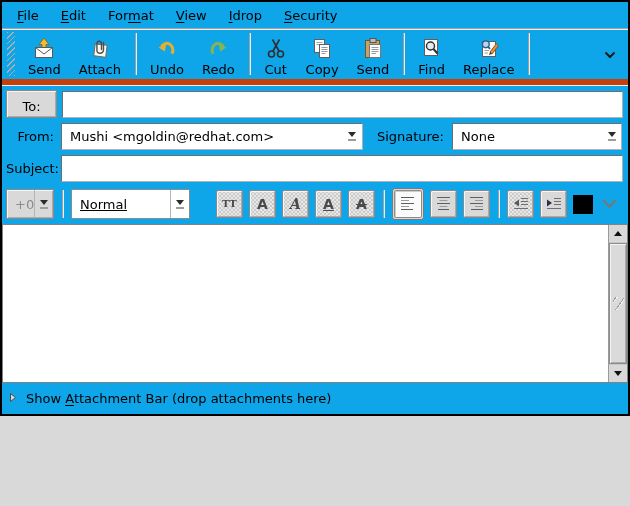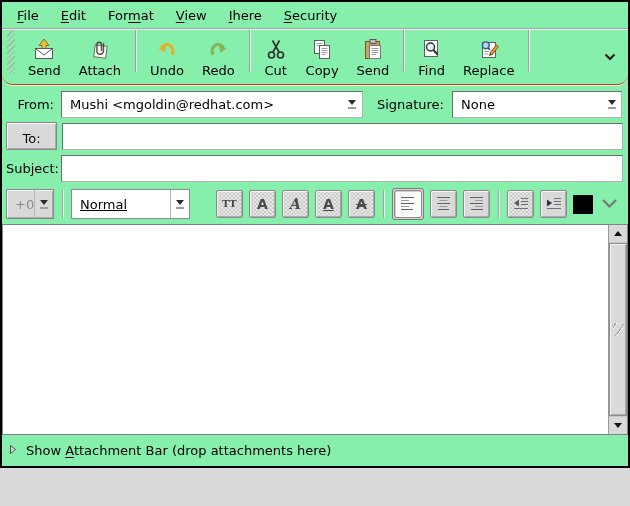--- a/index.html
+++ b/index.html
@@ -1,26 +1,26 @@
 <!DOCTYPE html>
 <html><head>
 <meta charset="utf-8">
 <style>
   * { box-sizing: border-box; }
   html, body { margin:0; padding:0; width:630px; height:506px; overflow:hidden; }
   body { font-family:"DejaVu Sans","Liberation Sans",sans-serif; font-size:13px; color:#000; background:#d9d9d9; }
-  .window { width:630px; height:468px; border:2px solid #000; background:#86efac; display:flex; flex-direction:column; }
+  .window { width:630px; height:416px; border:2px solid #000; background:#0ea5e9; display:flex; flex-direction:column; }
 
   
   .menubar { height:27px; display:flex; align-items:center; padding:0 4px; border-bottom:1px solid #a3a3a3; box-shadow:0 1px 0 #efefef; flex:0 0 auto; }
   .menu-item { padding:4px 11px; cursor:default; white-space:nowrap; }
   .mn { text-decoration:underline; text-underline-offset:2px; }
 
   
-  .toolbar { height:56px; display:flex; align-items:flex-start; padding:1px 8px 1px 0; border-bottom:1px solid #c2410c; box-shadow:0 1px 0 #efefef; flex:0 0 auto;border-radius:10px; }
+  .toolbar { height:56px; display:flex; align-items:center; padding:1px 8px 1px 0; border-bottom:6px solid #c2410c; box-shadow:0 1px 0 #efefef; flex:0 0 auto; }
   .drag-handle { width:8px; height:44px; margin:0 4px 0 5px;
     background:repeating-linear-gradient(135deg,#adadad 0 1px,transparent 1px 4px); }
   .tb-button { display:flex; flex-direction:column; align-items:center; justify-content:flex-end; padding:2px 9px; height:50px; cursor:default; }
   .tb-button .icon { width:24px; height:24px; display:block; margin-bottom:1px; }
   .tb-label { font-size:13px; line-height:15px; }
   .tb-sep { width:1px; height:42px; background:#9f9f9f; box-shadow:1px 0 0 #ededed; margin:0 5px; }
   .tb-chevron { margin-left:auto; align-self:center; padding:4px; }
 
   
   .headers { padding:5px 5px 2px 4px; display:flex; flex-direction:column; gap:4px; flex:0 0 auto; }
@@ -80,21 +80,21 @@
 </head>
 <body>
 
 <div class="window">
 
   <div class="menubar">
     <div class="menu-item"><span></span><span class="mn">F</span><span>ile</span></div>
     <div class="menu-item"><span></span><span class="mn">E</span><span>dit</span></div>
     <div class="menu-item"><span>For</span><span class="mn">m</span><span>at</span></div>
     <div class="menu-item"><span></span><span class="mn">V</span><span>iew</span></div>
-    <div class="menu-item"><span></span><span class="mn">I</span><span>here</span></div>
+    <div class="menu-item"><span></span><span class="mn">I</span><span>drop</span></div>
     <div class="menu-item"><span></span><span class="mn">S</span><span>ecurity</span></div>
   </div>
 
   <div class="toolbar">
     <div class="drag-handle"></div>
 
     <div class="tb-button">
       <span class="icon">
         <svg viewBox="0 0 24 24" width="24" height="24">
           <polygon points="12,1 17,7.5 14,7.5 14,12 10,12 10,7.5 7,7.5" fill="#f0bd3a" stroke="#8a6d1a"></polygon>
@@ -225,20 +225,25 @@
     <div class="tb-chevron">
       <span>
         <svg width="12" height="8" viewBox="0 0 12 8">
             <polyline points="1.5,1.5 6,6 10.5,1.5" fill="none" stroke="#1a1a1a" stroke-width="2"></polyline>
           </svg>
       </span>
     </div>
   </div>
 
   <div class="headers">
+
+    <div class="hrow">
+      <button class="gtk-btn to-btn" style="font:inherit;">To:</button>
+      <input class="entry" type="text" value="" style="">
+    </div>
 
     <div class="hrow">
       <span class="hlabel">From:</span>
       <div class="combo from-combo">
         <span class="combo-text">Mushi &lt;mgoldin@redhat.com&gt;</span>
         <span class="combo-arrow">
             <span class="tri-dn"></span>
             <span class="abar"></span>
           </span>
       </div>
@@ -246,25 +251,20 @@
       <div class="combo sig-combo">
         <span class="combo-text">None</span>
         <span class="combo-arrow">
             <span class="tri-dn"></span>
             <span class="abar"></span>
           </span>
       </div>
     </div>
 
     <div class="hrow">
-      <button class="gtk-btn to-btn" style="font:inherit;">To:</button>
-      <input class="entry" type="text" value="" style="">
-    </div>
-
-    <div class="hrow">
       <span class="hlabel">Subject:</span>
       <input class="entry" type="text" value="" style="">
     </div>
   </div>
 
   <div class="fmtbar">
 
     <div class="mini-combo size-combo gtk-btn">
       <span class="cell dim-text">+0</span>
       <span class="acell">

